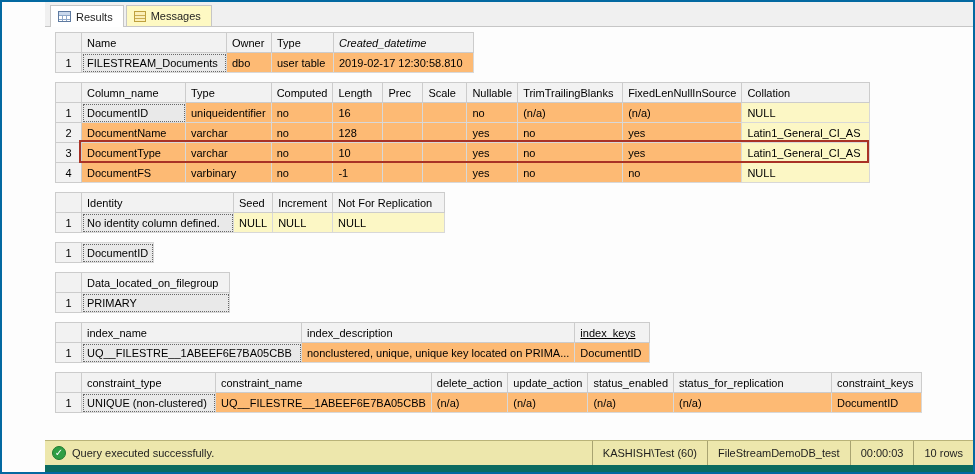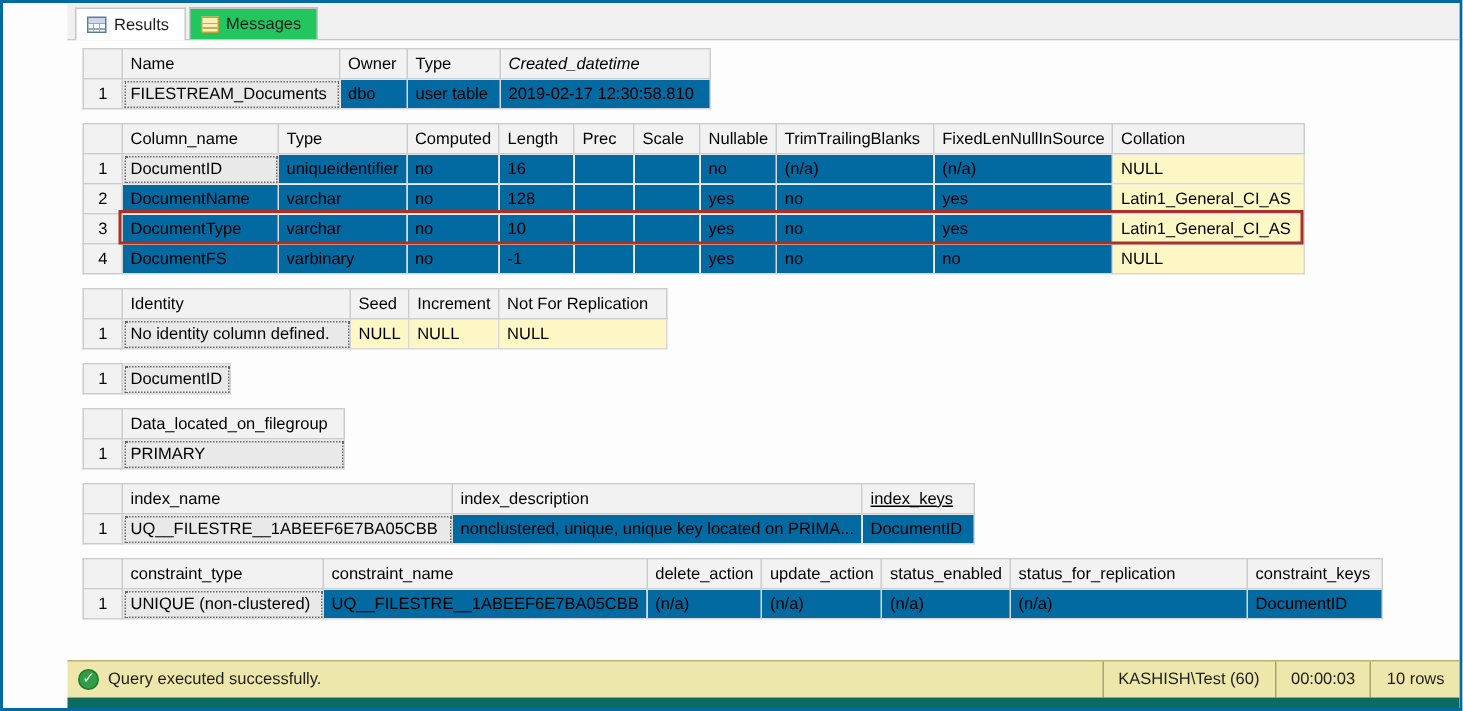--- a/index.html
+++ b/index.html
@@ -20,21 +20,21 @@
     flex:none; height:25px; background:#F0F0F0;
     display:flex; align-items:flex-end;
     padding:3px 0 0 5px;
     border-bottom:1px solid #C6C6C6;
   }
   .tab {
     display:flex; align-items:center; gap:5px;
     font-size:11px; color:#1E1E1E;
     padding:0 10px 0 7px; height:21px;
     border:1px solid #C6C6C6; border-bottom:none;
-    background:#22c55e; margin-right:2px; cursor:default;
+    background:#fef9c3; margin-right:2px; cursor:default;
   }
   .tab.active { background:#FFFFFF; height:22px; margin-bottom:-1px; }
 
   .grid-icon {
     display:inline-block; width:13px; height:11px;
     border:1px solid #5E7AA0; background-color:#FFFFFF;
     background-image:
       linear-gradient(to bottom, #C9D8EC 0 3px, transparent 3px),
       repeating-linear-gradient(to bottom, transparent 0 3px, #8FA8C8 3px 4px),
       repeating-linear-gradient(to right, transparent 0 3px, #8FA8C8 3px 4px);
@@ -51,21 +51,21 @@
   .grid-wrap { position:relative; display:table; margin-bottom:9px; }
   table.grid { border-collapse:collapse; table-layout:fixed; font-size:11px; color:#000; }
   .grid th, .grid td {
     border:1px solid #D8D8D8;
     height:20px; padding:0 5px;
     white-space:nowrap; overflow:hidden;
     text-align:left; font-weight:normal;
   }
   .grid th { background:#F2F2F2; border-color:#CCCCCC; }
   .grid th.rn { width:26px; text-align:center; padding:0 2px; }
-  .grid td { background:#0369a1; }
+  .grid td { background:#fdba74; }
   .grid td.y { background:#FCF7C5; }
   .grid td.focus {
     background:#E9E9E9;
     outline:1px dotted #686868; outline-offset:-2px;
   }
   .redbox { position:absolute; border:2px solid #A93226; pointer-events:none; }
 
   
   .statusbar {
     flex:none; height:25px; background:#EDE7AC;
@@ -280,19 +280,20 @@
         </table>
       </div>
     </div>
 
   <div class="statusbar">
     <div class="status-msg">
       <span class="check">✓</span>
       <span>Query executed successfully.</span>
     </div>
     <div class="seg">KASHISH\Test (60)</div>
+    <div class="seg">FileStreamDemoDB_test</div>
     <div class="seg">00:00:03</div>
     <div class="seg">10 rows</div>
   </div>
 
   <div class="bottomstrip"></div>
 
 </div>
 
 </body></html>

